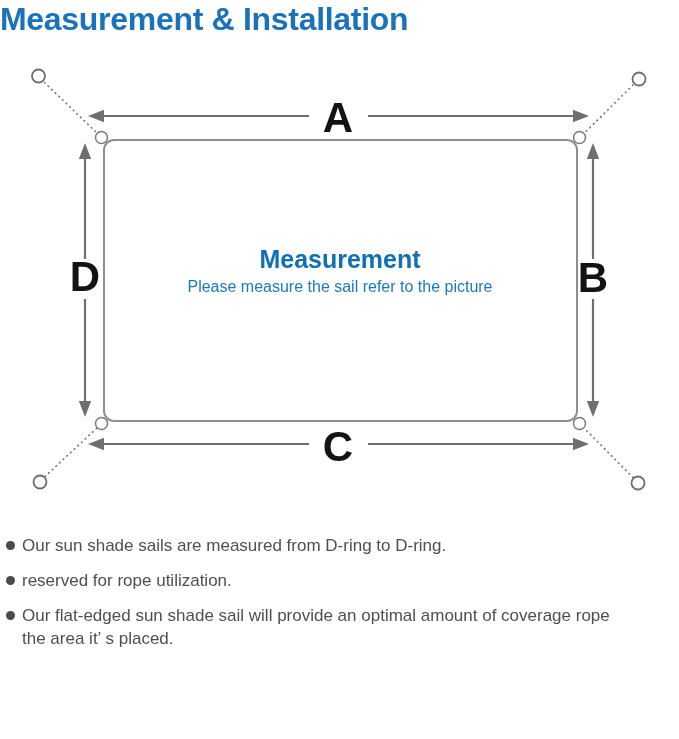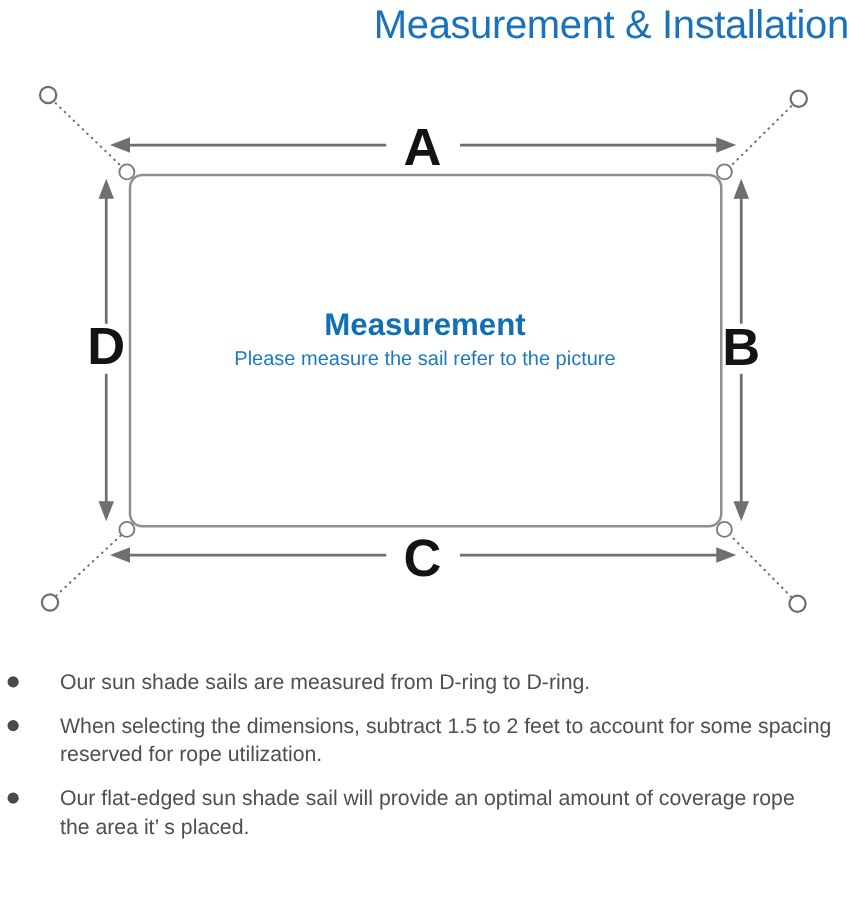--- a/index.html
+++ b/index.html
@@ -1,22 +1,22 @@
 <!DOCTYPE html>
 <html style="--title-blue: #1a73ba; --center-blue: #0f70b6; --subtitle-blue: #1b79c2; --text-gray: #4f4f4f; --line-gray: #6f6f6f; --border-gray: #8f8f8f;"><head>
 <meta charset="utf-8">
 <style>
   html,body{margin:0;padding:0;background:#ffffff;}
   body{
     width:679px;height:739px;position:relative;overflow:hidden;
     font-family:"Liberation Sans",sans-serif;
   }
   .page-title{
-    position:absolute;top:1px;left:0;width:679px;text-align:right;
-    font-size:32px;font-weight:normal;letter-spacing:-0.3px;
+    position:absolute;top:1px;left:0;width:679px;text-align:left;
+    font-size:32px;font-weight:bold;letter-spacing:-0.3px;
     color:var(--title-blue,#1a73ba);
   }
   svg.diagram{position:absolute;top:0;left:0;display:block;}
   .sail{fill:#ffffff;stroke:var(--border-gray,#8f8f8f);stroke-width:2;}
   .corner-tab{fill:#ffffff;stroke:#7a7a7a;stroke-width:1.5;}
   .ring{fill:#ffffff;stroke:#6e6e6e;stroke-width:1.8;}
   .rope{stroke:#6f6f6f;stroke-width:1.6;stroke-dasharray:0.6,4.4;stroke-linecap:round;fill:none;}
   .arrow-line{stroke:var(--line-gray,#6f6f6f);stroke-width:2.2;}
   .arrow-head{fill:var(--line-gray,#6f6f6f);stroke:none;}
   .dim-label{
@@ -33,21 +33,21 @@
   }
   .notes{
     position:absolute;left:5px;top:534px;width:668px;
     color:var(--text-gray,#4f4f4f);font-size:17px;line-height:23px;
   }
   .note{display:flex;align-items:flex-start;margin-bottom:12px;}
   .dot{
     flex:0 0 9px;width:9px;height:9px;border-radius:50%;
     background:#4a4a4a;margin:7px 7px 0 1px;
   }
-  .note-text{flex:1;margin-left:26px;}
+  .note-text{flex:1;}
 </style>
 </head>
 <body>
 
 <div class="page-title">Measurement &amp; Installation</div>
 
 <svg class="diagram" width="679" height="522" viewBox="0 0 679 522" xmlns="http://www.w3.org/2000/svg">
 
   <rect class="sail" x="104" y="140" width="473" height="281" rx="10"></rect>
 
@@ -105,21 +105,20 @@
 <div class="notes">
   <div class="note">
     <span class="dot"></span>
     <div class="note-text">
       <div>Our sun shade sails are measured from D-ring to D-ring.</div>
     </div>
   </div>
   <div class="note">
     <span class="dot"></span>
     <div class="note-text">
-      <div>When selecting the dimensions, subtract 1.5 to 2 feet to account for some spacing</div>
       <div>reserved for rope utilization.</div>
     </div>
   </div>
   <div class="note">
     <span class="dot"></span>
     <div class="note-text">
       <div>Our flat-edged sun shade sail will provide an optimal amount of coverage rope</div>
       <div>the area it’ s placed.</div>
     </div>
   </div>

